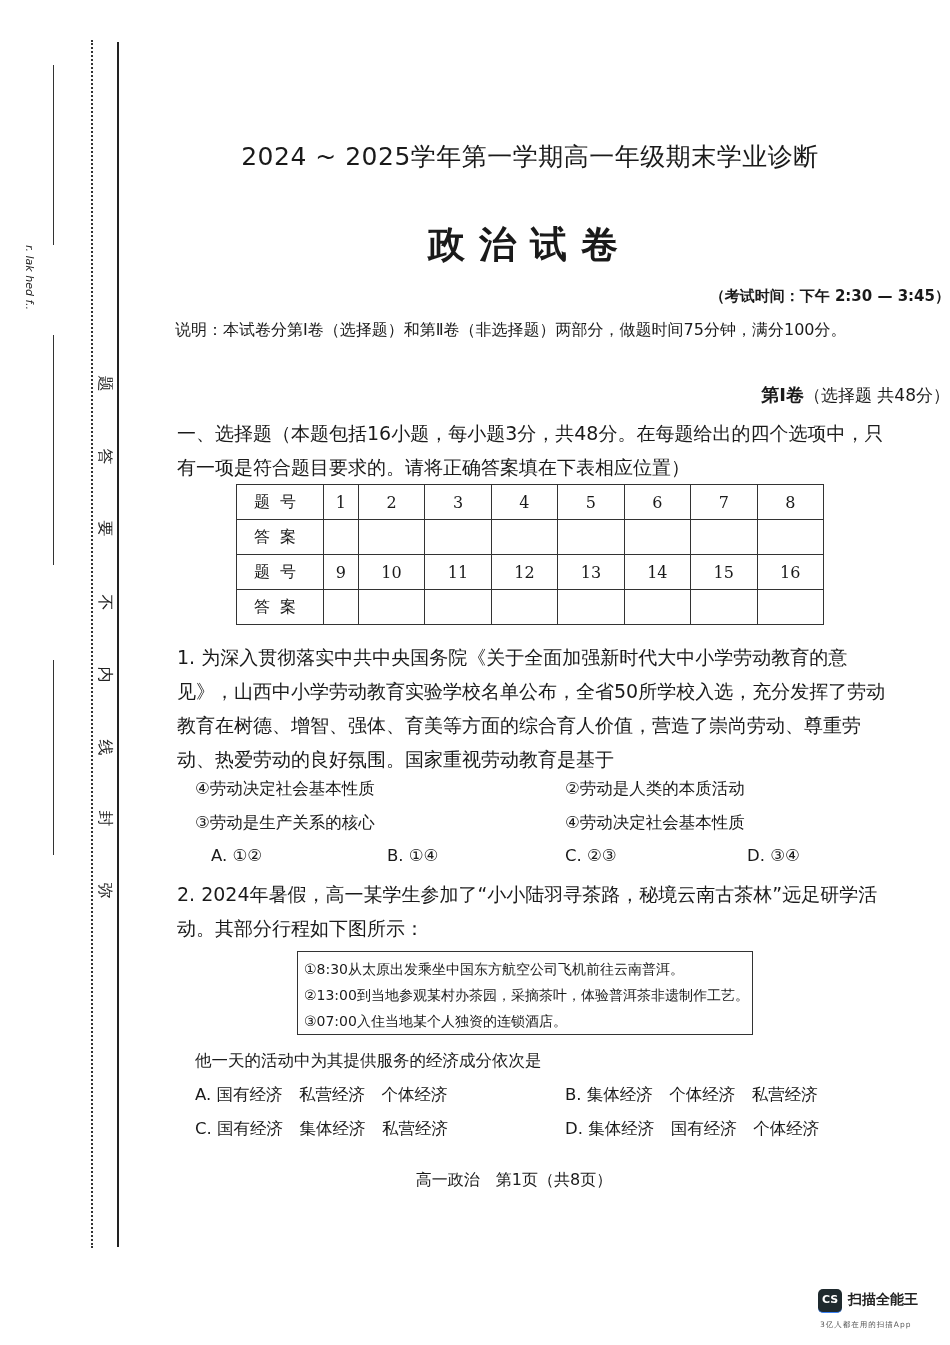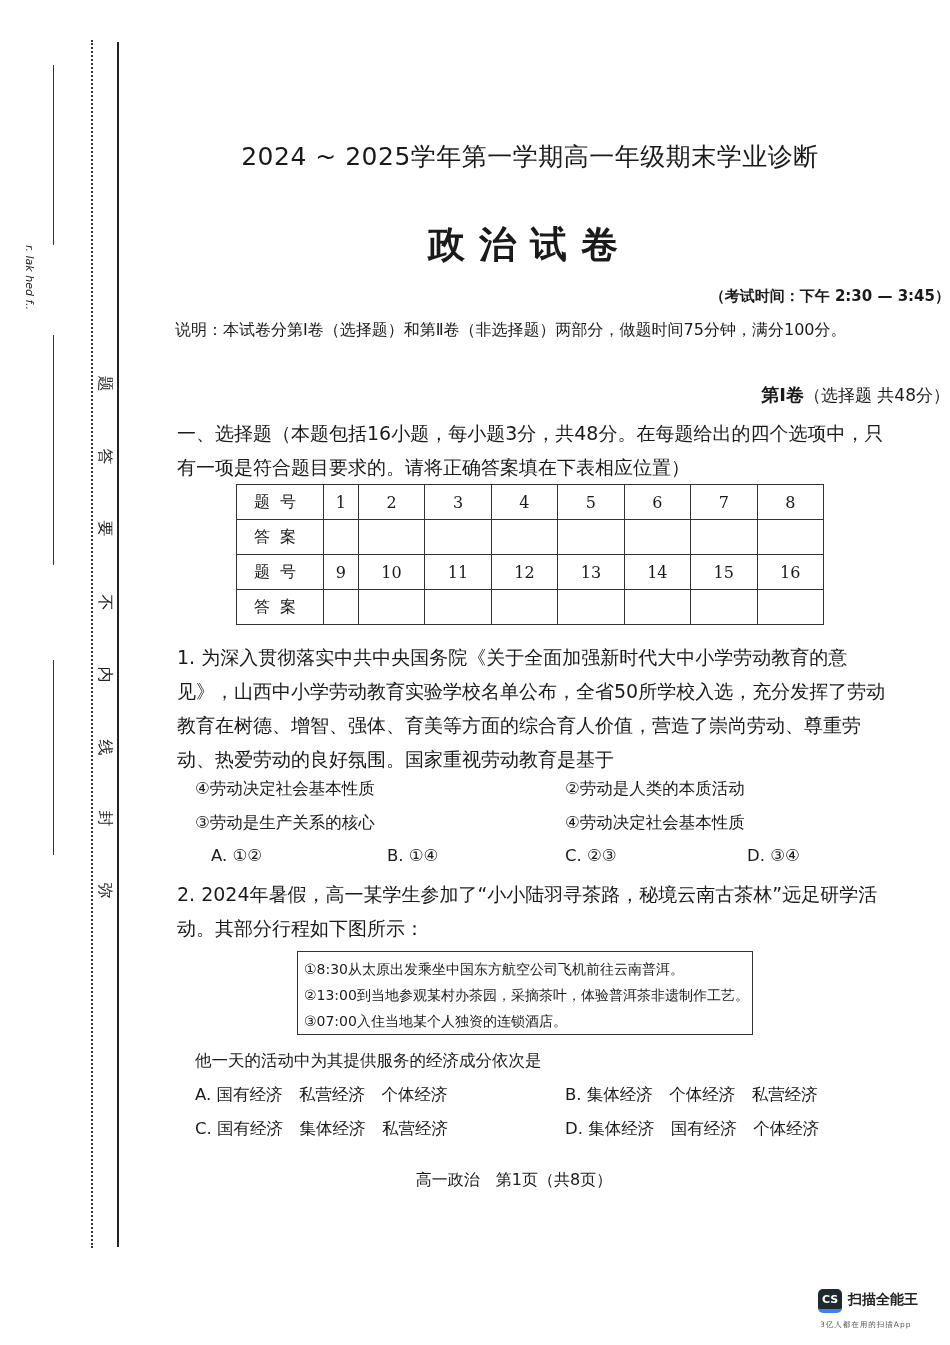--- a/index.html
+++ b/index.html
@@ -82,21 +82,21 @@
 
   .footer {
     position: absolute; top: 1170px; left: 0; width: 950px; padding-left: 78px; box-sizing: border-box;
     text-align: center; font-size: 16px; font-family: "DejaVu Sans", sans-serif;
   }
 
   .watermark { position: absolute; left: 818px; top: 1289px; width: 130px; }
   .wm-logo {
     position: absolute; left: 0; top: 0; width: 24px; height: 24px; background: #1f2a2e;
     border-radius: 5px; color: #fff; font-size: 11px; font-weight: bold; text-align: center; line-height: 22px;
-    font-family: "DejaVu Sans", sans-serif; border-bottom: 4px solid #3b82f6; box-sizing: border-box;
+    font-family: "DejaVu Sans", sans-serif; border-bottom: 1px solid #3b82f6; box-sizing: border-box;
   }
   .wm-name { position: absolute; left: 30px; top: 2px; font-size: 14px; font-weight: bold; color: #222; font-family: "DejaVu Sans", sans-serif; white-space: nowrap; }
   .wm-tag { position: absolute; left: 2px; top: 31px; font-size: 7.5px; color: #555; letter-spacing: 1px; font-family: "DejaVu Sans", sans-serif; white-space: nowrap; }
 </style>
 </head>
 <body>
 
 <div class="dotted-line"></div>
 <div class="solid-line"></div>
 <div class="margin-field-line" style="top:65px;height:180px;"></div>

